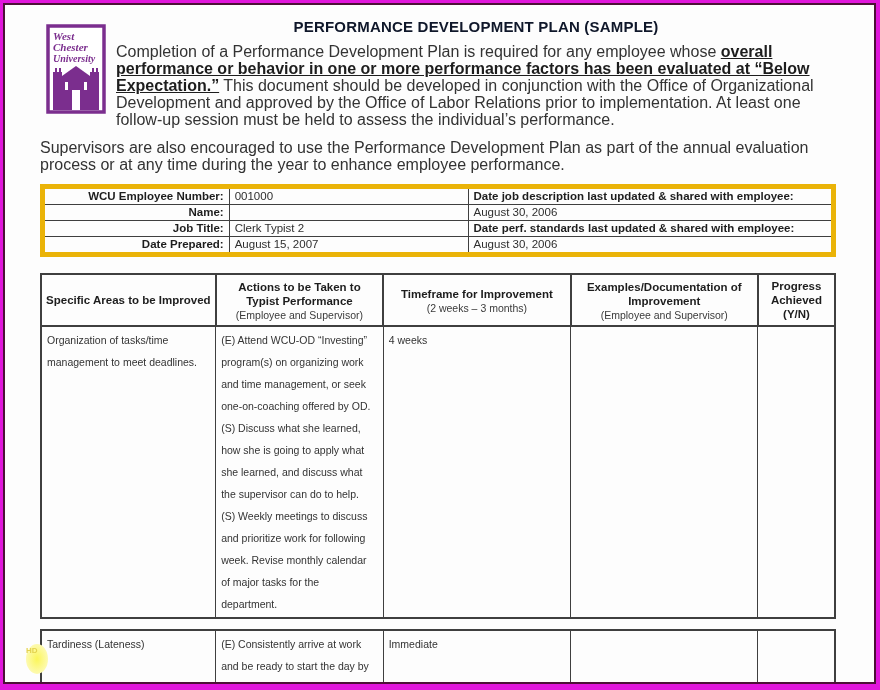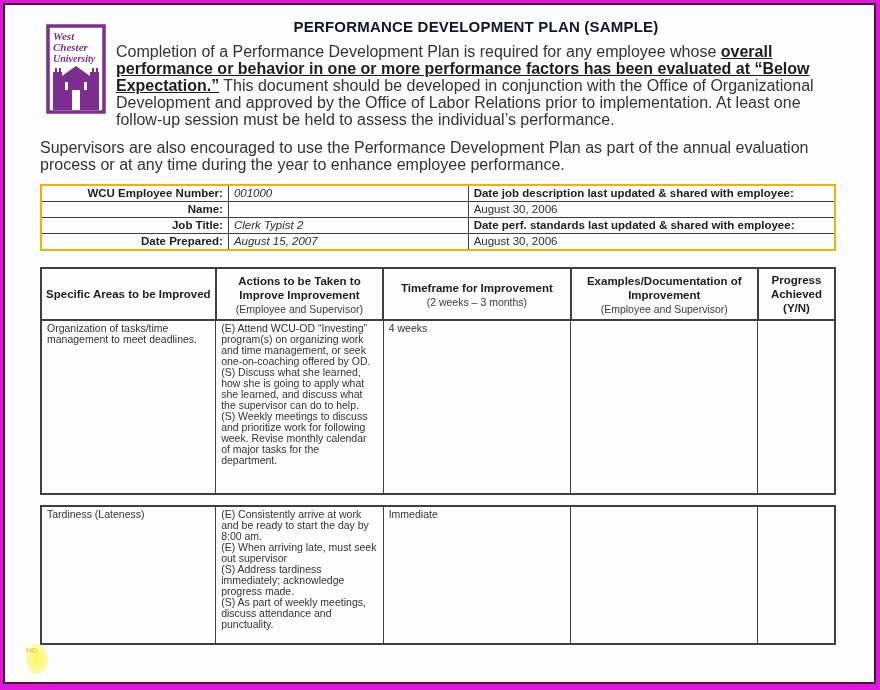--- a/index.html
+++ b/index.html
@@ -17,37 +17,37 @@
   
   .logo{float:left;width:60px;height:90px;margin:14px 10px 4px 6px;text-decoration:underline;}
   h1.title{
     font-size:15px;font-weight:bold;text-align:center;margin:8px 0 8px 0;
     letter-spacing:.2px;color:#0f172a;
   }
   p.intro{font-size:16px;line-height:17px;margin:0 0 11px 0;color:#333;}
   .bu{font-weight:bold;text-decoration:underline;color:#1d1d1d;}
   
   table{border-collapse:collapse;width:100%;}
-  .info-table{margin-top:8px;border:2px solid #eab308;}
+  .info-table{margin-top:8px;border:5px solid #eab308;}
   .info-table td{border:1px solid #3f3f3f;height:15px;padding:0 5px;font-size:11.5px;line-height:13px;}
   .info-table .lbl{font-weight:bold;text-align:right;width:23.6%;color:#1d1d1d;}
-  .info-table .val{width:30.2%;font-style:italic;}
+  .info-table .val{width:30.2%;}
   .info-table .rt{width:46.2%;}
   .info-table .rt.b{font-weight:bold;color:#1d1d1d;}
   
   .plan{margin-top:16px;border:2px solid #3f3f3f;table-layout:fixed;}
   .plan th{
     border:2px solid #3f3f3f;font-size:11.5px;line-height:14px;
     padding:4px 4px;text-align:center;vertical-align:middle;font-weight:bold;color:#1d1d1d;
     background:#fdfdfd;
   }
   .plan th .sub{display:block;font-weight:normal;font-size:10.5px;line-height:12px;margin-top:1px;color:#3a3a3a;}
   .plan td{
     border:1px solid #3f3f3f;vertical-align:top;padding:2px 5px;
-    font-size:10.5px;line-height:11px;white-space:pre-line;color:#333;
+    font-size:10.5px;line-height:22px;white-space:pre-line;color:#333;
   }
   .plan.second{margin-top:10px;border-width:2px;}
   .row-tall td{height:168px;}
   .row-mid td{height:132px;}
   
   .hd-mark{
     position:absolute;left:26px;top:644px;width:22px;height:30px;border-radius:50%;
     background:radial-gradient(ellipse at center,#fbf659 0%,#fdfab0 70%,rgba(255,255,255,0) 100%);
     color:#e3d24e;font-size:8px;font-weight:bold;text-align:left;line-height:13px;z-index:5;
   }
@@ -116,21 +116,21 @@
     <colgroup>
         <col style="width:22%">
         <col style="width:21.1%">
         <col style="width:23.6%">
         <col style="width:23.6%">
         <col style="width:9.7%">
       </colgroup>
     <thead>
       <tr>
         <th><span>Specific Areas to be Improved</span></th>
-        <th><span>Actions to be Taken to Improve Improvement</span><span class="sub">(Employee and Supervisor)</span></th>
+        <th><span>Actions to be Taken to Typist Performance</span><span class="sub">(Employee and Supervisor)</span></th>
         <th><span>Timeframe for Improvement</span><span class="sub">(2 weeks – 3 months)</span></th>
         <th><span>Examples/Documentation of Improvement</span><span class="sub">(Employee and Supervisor)</span></th>
         <th><span>Progress Achieved (Y/N)</span></th>
       </tr>
     </thead>
     <tbody>
       <tr class="row-tall">
         <td>Organization of tasks/time management to meet deadlines.</td>
         <td>(E)  Attend WCU-OD “Investing” program(s) on organizing work and time management, or seek one-on-coaching offered by OD.
 (S) Discuss what she learned, how she is going to apply what she learned, and discuss what the supervisor can do to help.

